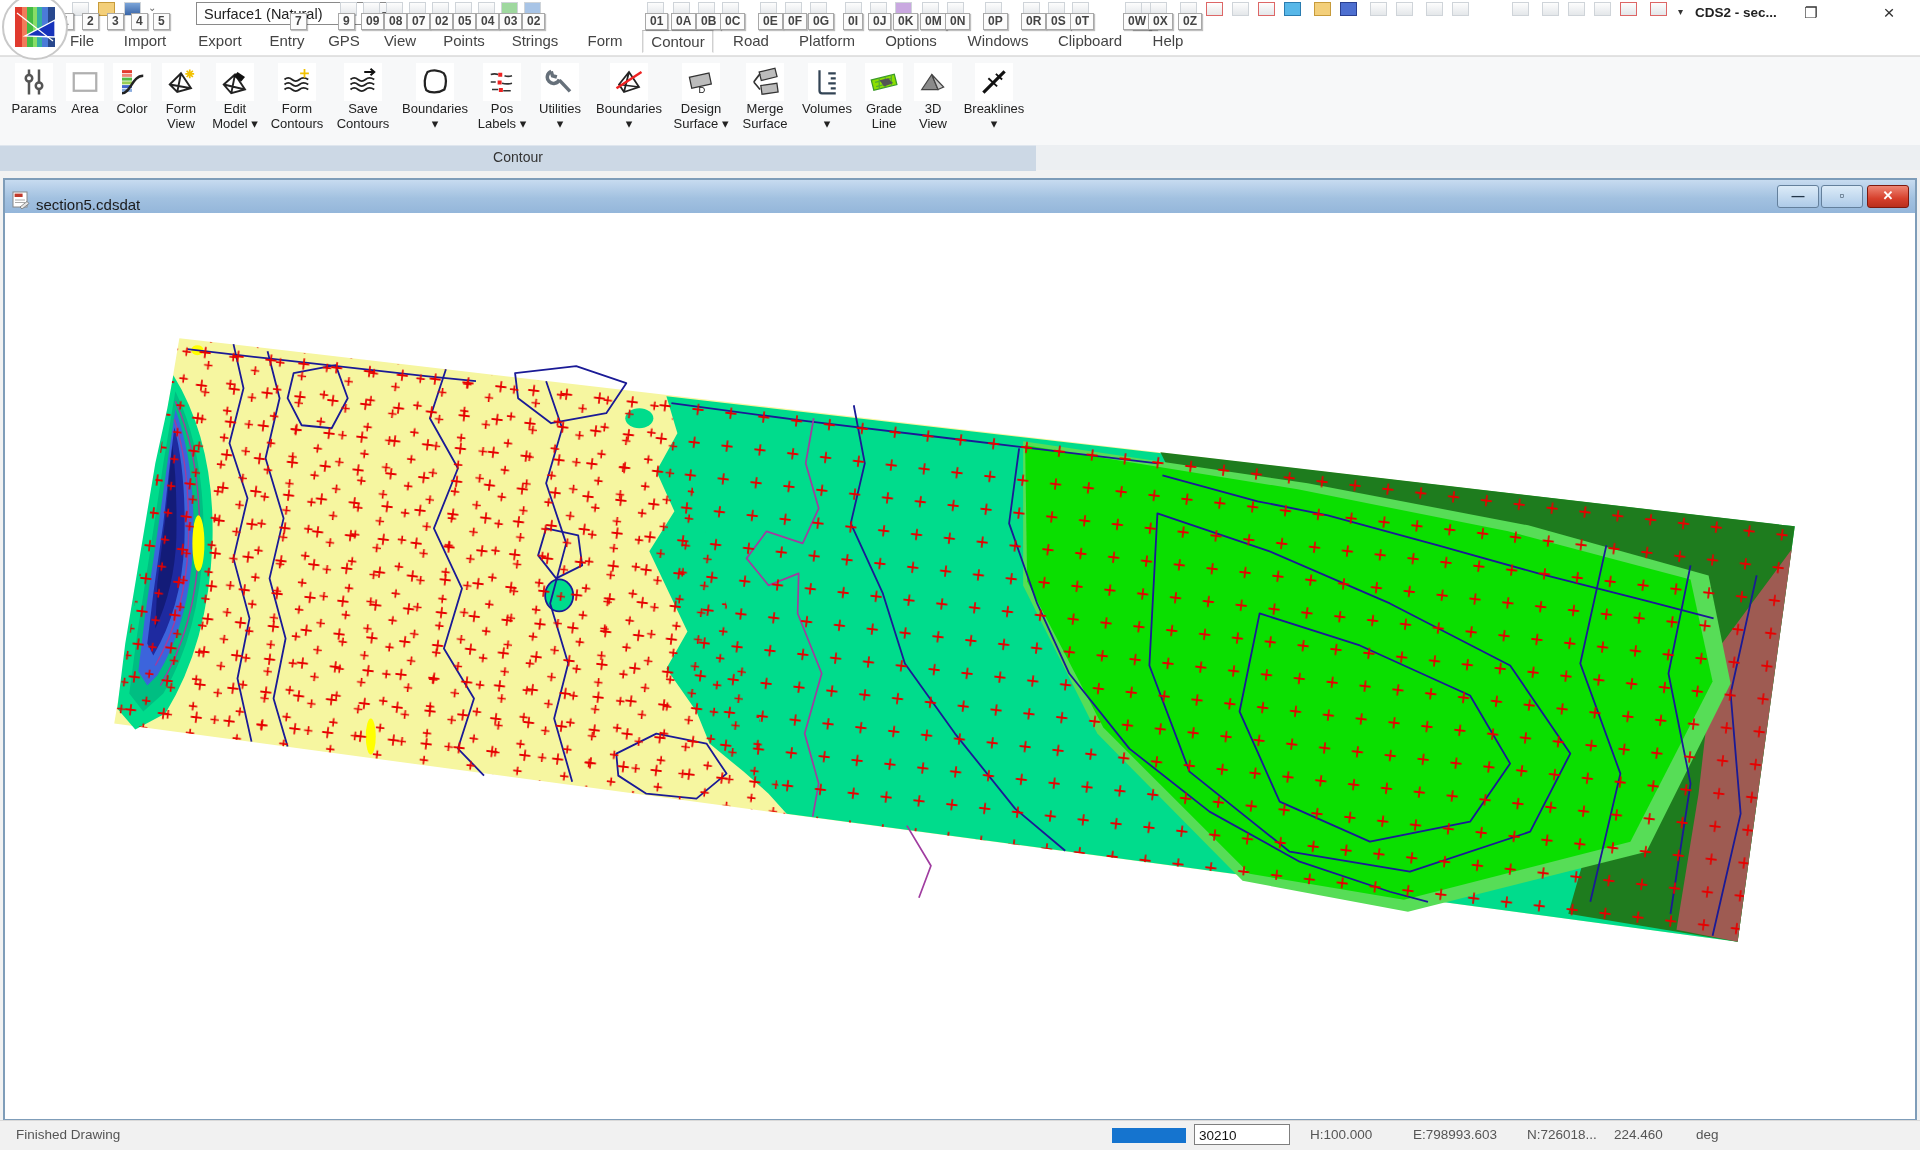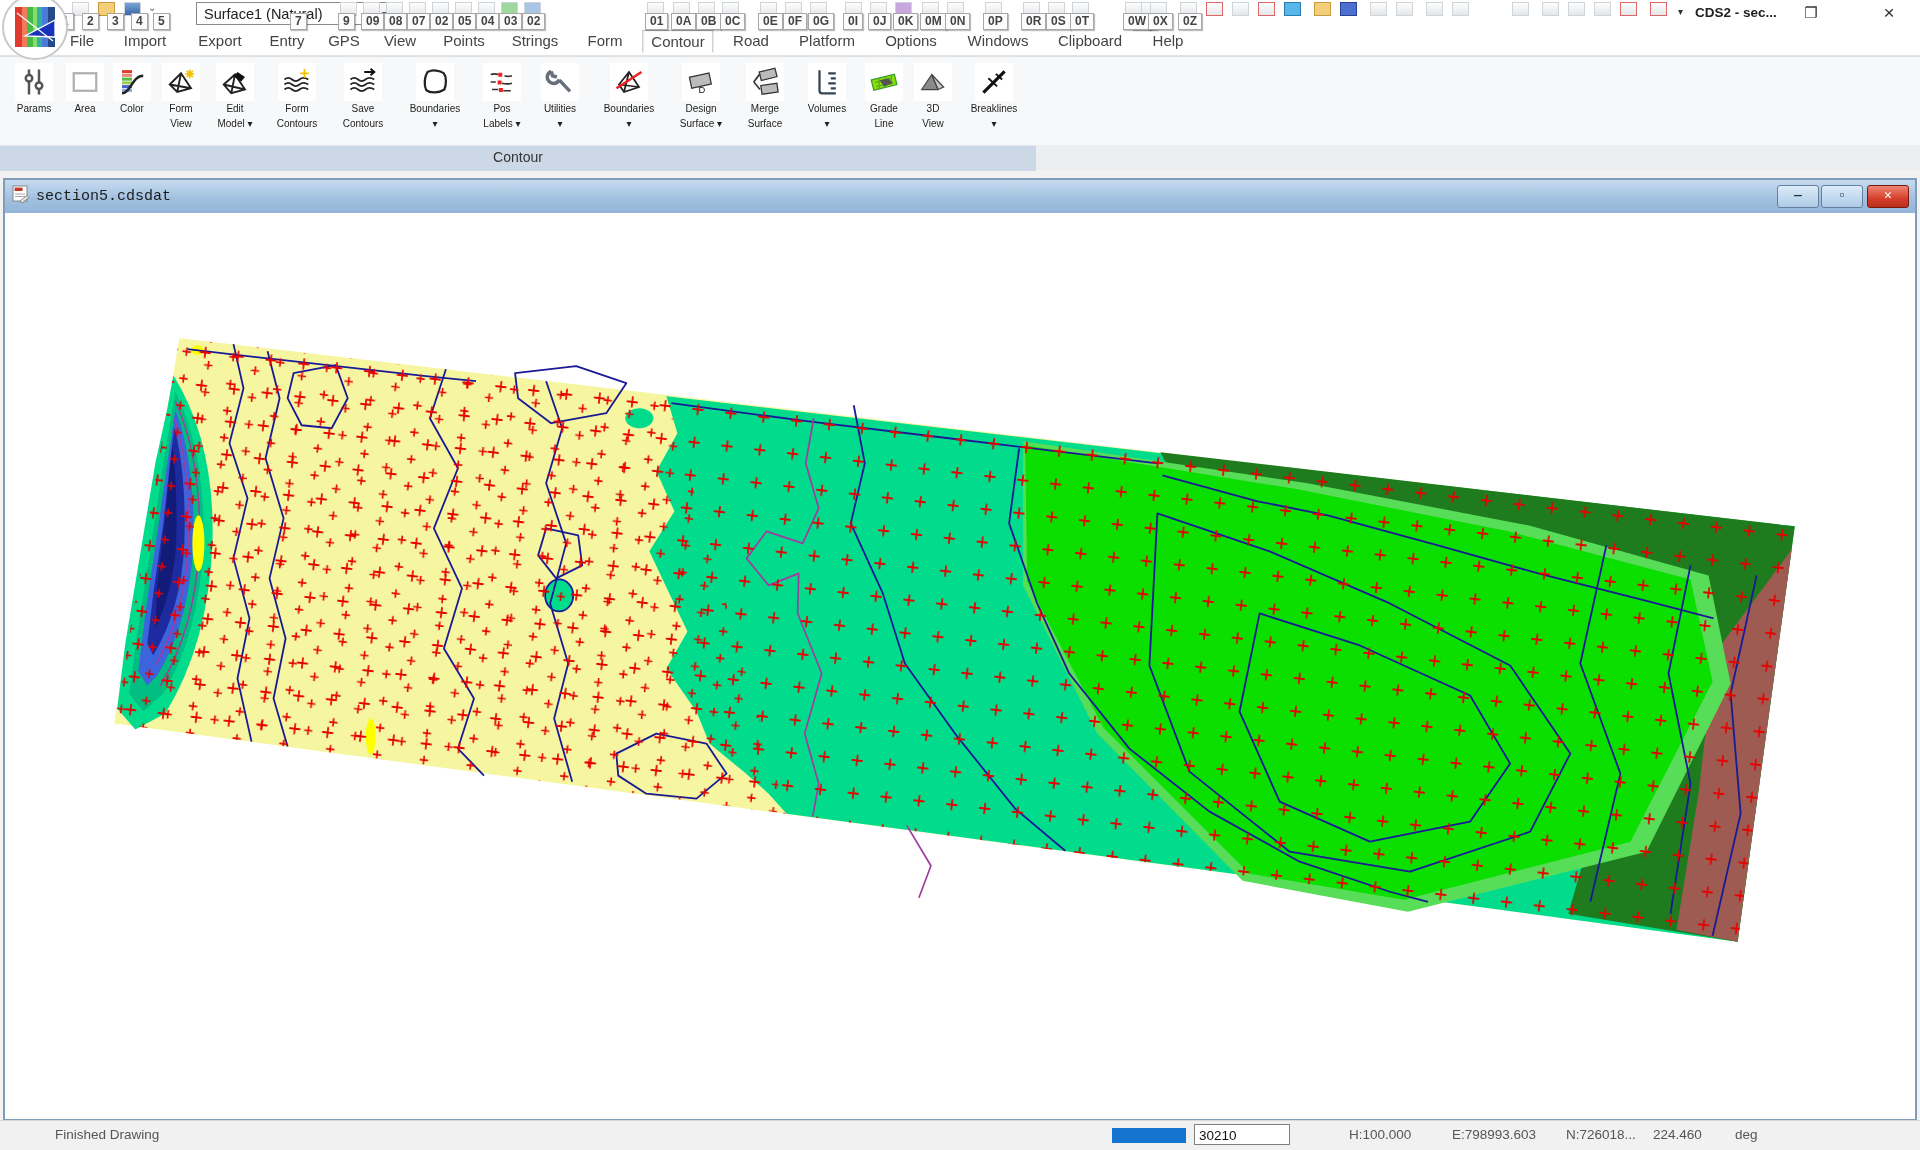--- a/index.html
+++ b/index.html
@@ -21,41 +21,41 @@
   
   #menurow{position:absolute;top:27px;left:0;width:1920px;height:28px;background:#ffffff;}
   .menu-item{position:absolute;top:3px;transform:translateX(-50%);font-size:15px;color:#444;padding:2px 8px;white-space:nowrap;}
   .menu-item.active{background:#fff;border:1px solid #bbb;border-bottom:1px solid #fff;}
 
   
   #ribbon{position:absolute;top:56px;left:0;width:1920px;height:89px;background:#f7f8f9;border-top:1px solid #e0e0e0;}
   #ribbonrow{position:absolute;top:4px;left:6px;display:flex;align-items:flex-start;}
   .rbtn{display:flex;flex-direction:column;align-items:center;padding:2px 1px;margin:0 1px;}
   .rbtn .icw{width:38px;height:38px;background:#fff;display:flex;align-items:center;justify-content:center;}
-  .rbtn .l{font-size:10px;color:#222;line-height:15px;white-space:nowrap;text-align:center;}
+  .rbtn .l{font-size:13px;color:#222;line-height:15px;white-space:nowrap;text-align:center;}
   .ric{width:30px;height:30px;}
   #groupbar{position:absolute;top:145px;left:0;width:1036px;height:25px;background:#ccd8e5;border-top:1px solid #dfe6ee;}
   #groupbar .glabel{position:absolute;left:0;width:100%;text-align:center;top:3px;font-size:14px;color:#333;}
   #ribbonfill{position:absolute;top:145px;left:1036px;right:0;height:25px;background:#eceff2;}
 
   
   #docwin{position:absolute;top:178px;left:3px;right:3px;bottom:29px;border:2px solid #7f9db9;background:#fff;box-shadow:inset 0 0 0 1px #b8cade;}
-  #doctitle{position:absolute;top:0;left:0;right:0;height:33px;background:linear-gradient(#c7dbf0,#a2c1e0 55%,#94b6da);border-bottom:1px solid #7a99bb;display:flex;align-items:center;font-family:Liberation Mono, monospace;}
+  #doctitle{position:absolute;top:0;left:0;right:0;height:33px;background:linear-gradient(#c7dbf0,#a2c1e0 55%,#94b6da);border-bottom:1px solid #7a99bb;display:flex;align-items:flex-end;}
   #doctitle .dicon{margin:0 6px 0 7px;}
   #doctitle .dtext{font-size:15px;color:#1b1b1b;}
   .docbtn{position:absolute;top:5px;width:40px;height:21px;border-radius:3px;text-align:center;line-height:19px;font-size:13px;font-weight:bold;}
   .docbtn.b1{right:96px;background:linear-gradient(#dcebf8,#aecbe8);border:1px solid #64809c;color:#23364a;}
   .docbtn.b2{right:52px;background:linear-gradient(#dcebf8,#aecbe8);border:1px solid #64809c;color:#23364a;}
   .docbtn.b3{right:6px;background:linear-gradient(#ee8574,#d6402c 60%,#c23categories520);background:linear-gradient(#ee8574,#d6402c 60%,#b92f1c);border:1px solid #7e180d;color:#fff;}
   #docbody{position:absolute;top:33px;left:0;right:0;bottom:0;background:#fff;overflow:hidden;}
   #mapsvg{width:100%;height:100%;display:block;}
 
   
   #statusbar{position:absolute;left:0;bottom:0;width:1920px;height:29px;background:#f1f1f1;border-top:1px solid #d9d9d9;}
-  #statusbar .s{position:absolute;top:6px;font-size:13.5px;color:#555;white-space:nowrap;margin-left:39px;}
+  #statusbar .s{position:absolute;top:6px;font-size:13.5px;color:#555;white-space:nowrap;}
   #progress{position:absolute;left:1112px;top:7px;width:74px;height:15px;background:#1574cf;}
   #scalebox{position:absolute;left:1194px;top:3px;width:96px;height:21px;background:#fff;border:1px solid #7f7f7f;font-size:13.5px;color:#111;line-height:21px;padding-left:4px;box-sizing:border-box;}
 </style>
 </head>
 <body>
 
 <div id="app">
 
   <div id="titlezone">
     <div id="applogo">

